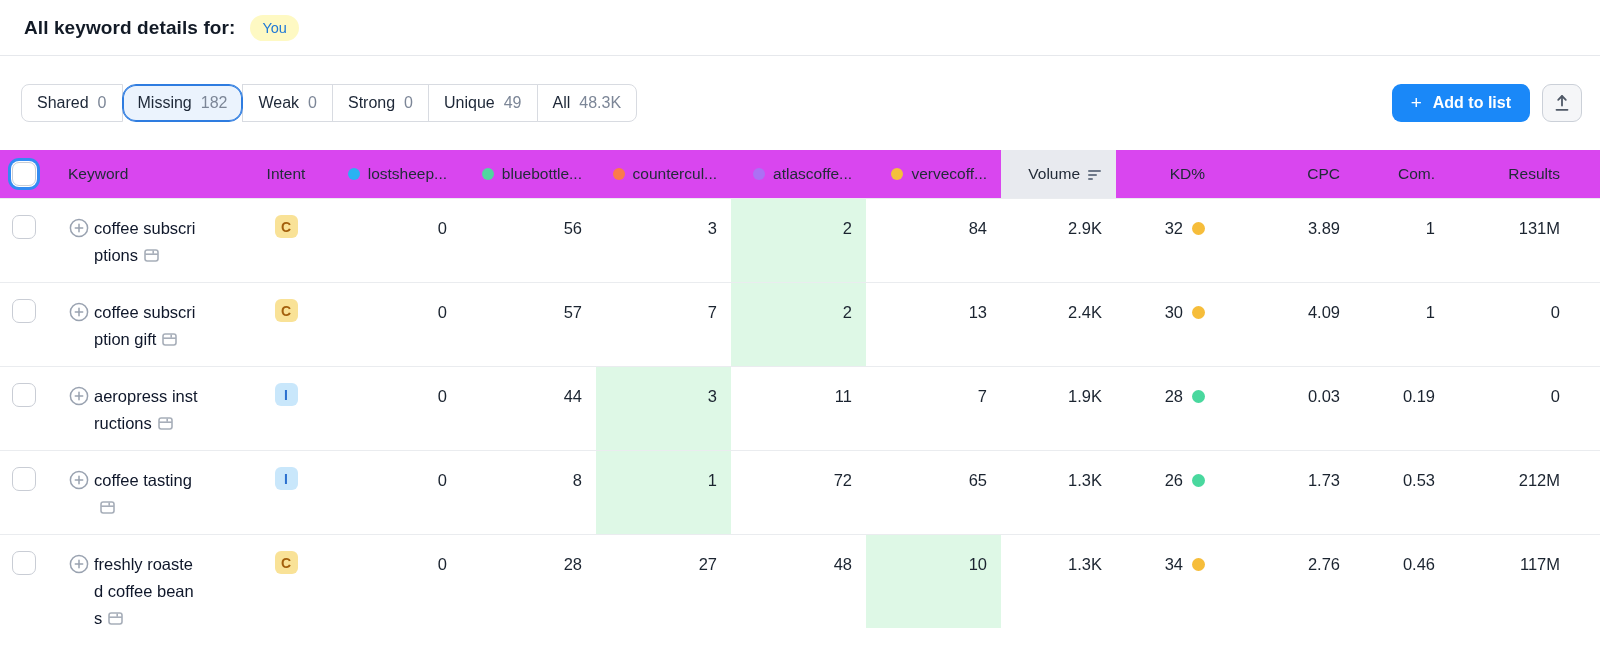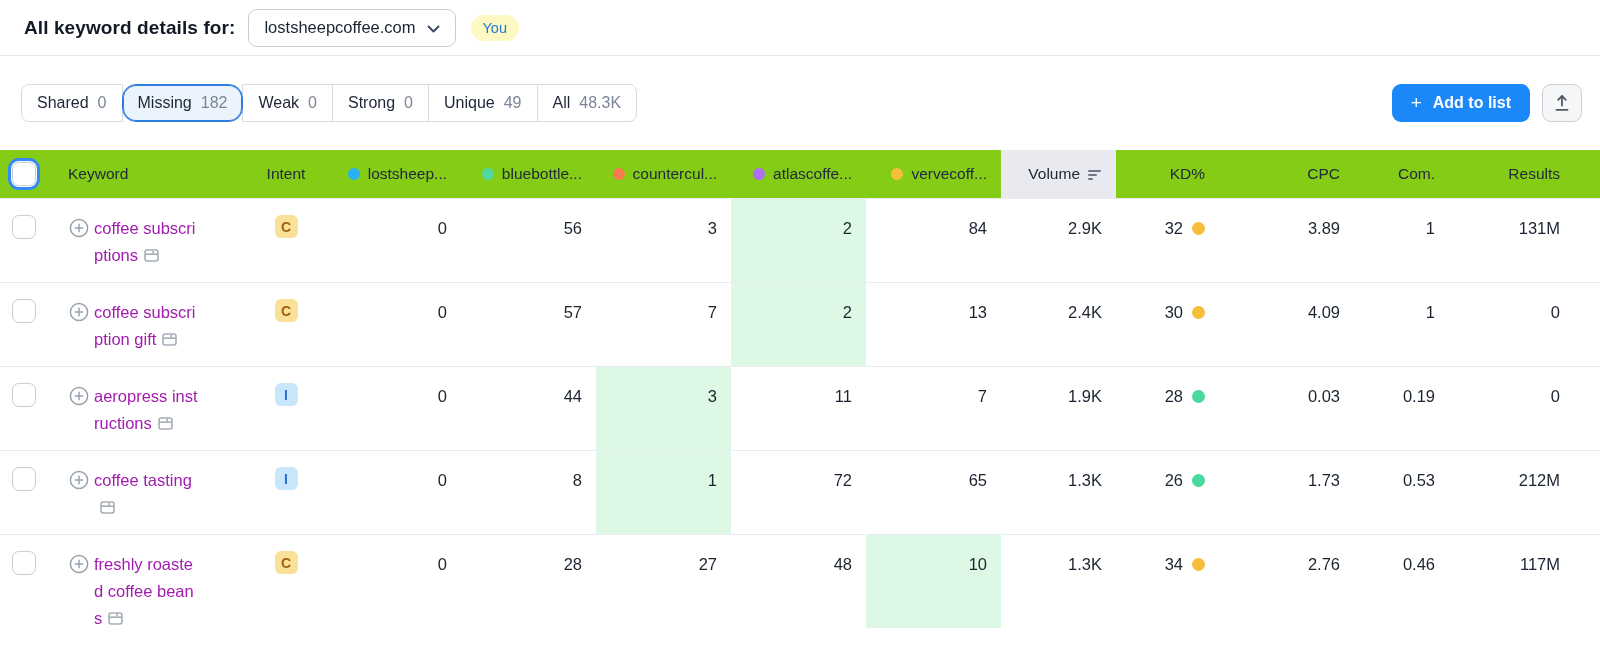--- a/index.html
+++ b/index.html
@@ -33,21 +33,21 @@
   .toolbar-right{display:flex;align-items:center;}
   .btn-add{display:inline-flex;align-items:center;gap:11px;height:38px;padding:0 19px;background:#1A88F8;
     color:#fff;border:none;border-radius:9px;font-size:16px;font-weight:bold;font-family:inherit;cursor:pointer;}
   .btn-add .plus{font-size:19px;font-weight:normal;line-height:1;position:relative;top:-1px;}
   .btn-export{width:40px;height:38px;margin-left:12px;border:1px solid #CBD0D8;background:#F5F6F8;
     border-radius:9px;display:inline-flex;align-items:center;justify-content:center;cursor:pointer;}
 
   
   .table-wrap{margin-top:28px;}
   table{border-collapse:collapse;table-layout:fixed;width:1600px;}
-  thead th{background:#84cc16;height:48px;font-weight:normal;font-size:15.5px;color:#222B38;
+  thead th{background:#d946ef;height:48px;font-weight:normal;font-size:15.5px;color:#222B38;
     text-align:left;padding:0;vertical-align:middle;}
   th.sorted{background:#E8EAEF;}
   .th-inner{display:flex;align-items:center;justify-content:flex-end;gap:8px;}
   .dot{width:12px;height:12px;border-radius:50%;display:inline-block;flex:0 0 auto;}
   .sort-icon{display:inline-flex;flex:0 0 auto;position:relative;top:1px;}
 
   tbody tr{border-top:1px solid #EAECEF;}
   tbody td{vertical-align:top;padding-top:16px;height:84px;font-size:16.5px;color:#1B2430;
     line-height:27px;box-sizing:border-box;}
   .num{text-align:right;}
@@ -56,43 +56,35 @@
   td.hl{background:#DEF8E6;}
 
   .pl12{padding-left:12px;}
   .checkbox{width:24px;height:24px;border:1.5px solid #C9CDD5;border-radius:7px;background:#fff;
     cursor:pointer;box-sizing:border-box;}
   .checkbox.ringed{box-shadow:0 0 0 1px #fff,0 0 0 4px #338BF2;}
 
   .kw-cell{display:flex;gap:5px;padding-left:12px;}
   .plus-icon{flex:0 0 auto;margin-top:3px;cursor:pointer;line-height:0;}
   .kw-text{width:104px;line-height:27px;word-break:break-all;}
-  .kw-link{color:#a21caf;text-decoration:none;cursor:pointer;}
+  .kw-link{color:#0f172a;text-decoration:none;cursor:pointer;}
   .serp-icon{display:inline-block;margin-left:6px;vertical-align:-1px;line-height:0;cursor:pointer;}
 
   .intent-badge{width:23px;height:23px;border-radius:6px;display:flex;align-items:center;
     justify-content:center;font-size:14px;font-weight:bold;margin:0 auto;line-height:1;}
   th.th-center{text-align:center;}
   .kd-dot{width:13px;height:13px;border-radius:50%;display:inline-block;margin-left:9px;vertical-align:-1px;}
 </style>
 </head>
 <body>
 
 <div class="page">
 
   <div class="topbar">
     <span class="title">All keyword details for:</span>
-    <button class="domain-select">
-      <span>lostsheepcoffee.com</span>
-      <span class="chev">
-        <svg width="13" height="8" viewBox="0 0 13 8" fill="none" stroke="#3C4A60" stroke-width="2" stroke-linecap="round" stroke-linejoin="round">
-            <path d="M1.5 1.5 6.5 6.5 11.5 1.5"></path>
-          </svg>
-      </span>
-    </button>
     <span class="you-badge">You</span>
   </div>
 
   <div class="toolbar">
     <div class="tabs">
         <button class="tab">
           <span class="tab-label">Shared</span>
           <span class="tab-count">0</span>
         </button>
         <button class="tab active">

